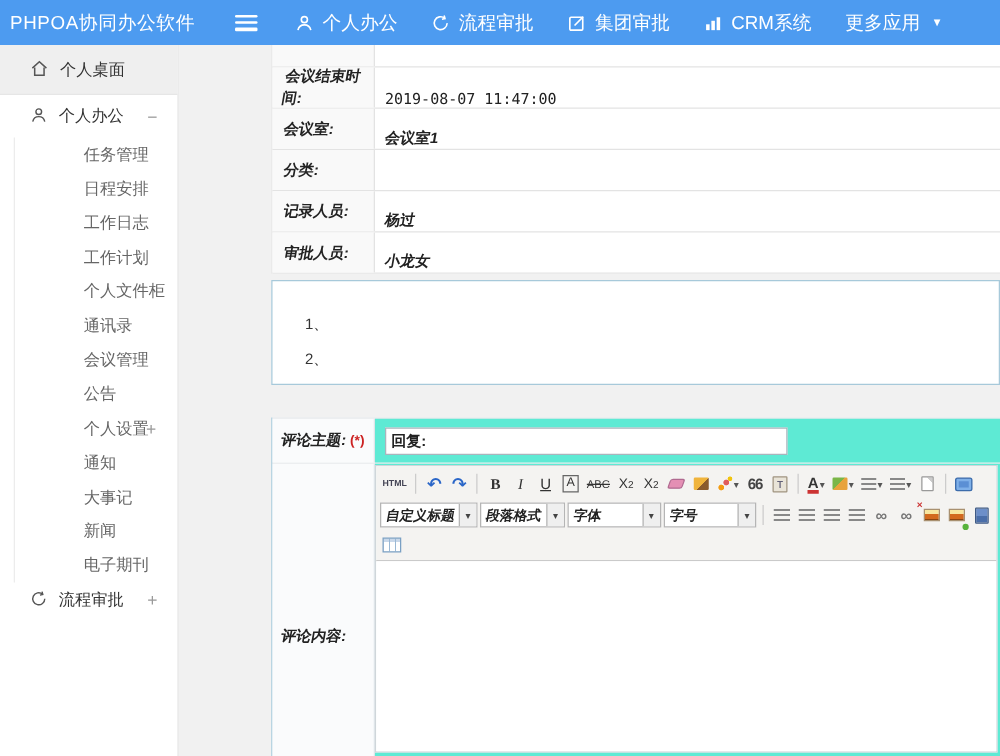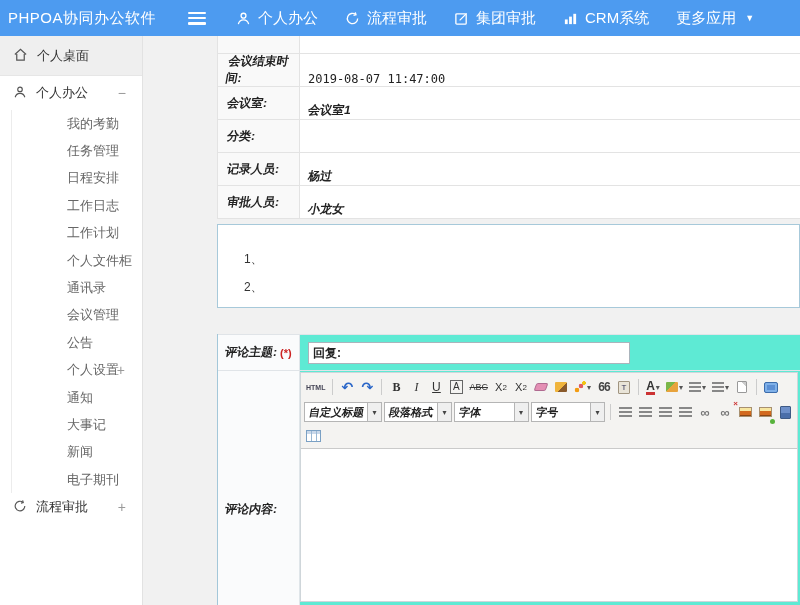--- a/index.html
+++ b/index.html
@@ -18,21 +18,21 @@
   .nav-item { display:flex; align-items:center; gap:7px; cursor:pointer; white-space:nowrap; }
   .nav-item svg { display:block; }
   .caret-down { font-size:9px; margin-left:2px; }
 
   
   .layout { flex:1; display:flex; min-height:0; }
 
   
   .sidebar { width:143px; flex:0 0 143px; background:#fff;
     border-right:1px solid #e2e2e2; font-size:13px; color:#555; }
-  .side-item { display:flex; align-items:center; gap:9px; padding-left:13px;
+  .side-item { display:flex; align-items:center; gap:9px; padding-left:24px;
     position:relative; cursor:pointer; }
   .side-item svg { flex:0 0 auto; }
   .side-desktop { height:40px; background:#efefef; border-bottom:1px solid #e6e6e6; color:#333; }
   .side-office { height:34px; color:#333; }
   .side-workflow { height:28px; color:#333; }
   .side-toggle { position:absolute; right:16px; color:#999; font-size:14px; font-weight:400; }
   .submenu { margin-left:11px; border-left:1px solid #ececec; }
   .sub-item { height:27.4px; display:flex; align-items:center; padding-left:55px;
     color:#666; position:relative; cursor:pointer; }
   .sub-item .side-toggle { right:17px; }
@@ -214,23 +214,20 @@
             <circle cx="8" cy="5" r="2.6"></circle>
               <path d="M2.5 14c.7-3 2.8-4.5 5.5-4.5s4.8 1.5 5.5 4.5"></path>
           </svg>
         </span>
         <span>个人办公</span>
         <span class="side-toggle">−</span>
       </div>
 
       <div class="submenu">
         <div class="sub-item">
-            <span>我的考勤</span>
-          </div>
-        <div class="sub-item">
             <span>任务管理</span>
           </div>
         <div class="sub-item">
             <span>日程安排</span>
           </div>
         <div class="sub-item">
             <span>工作日志</span>
           </div>
         <div class="sub-item">
             <span>工作计划</span>

